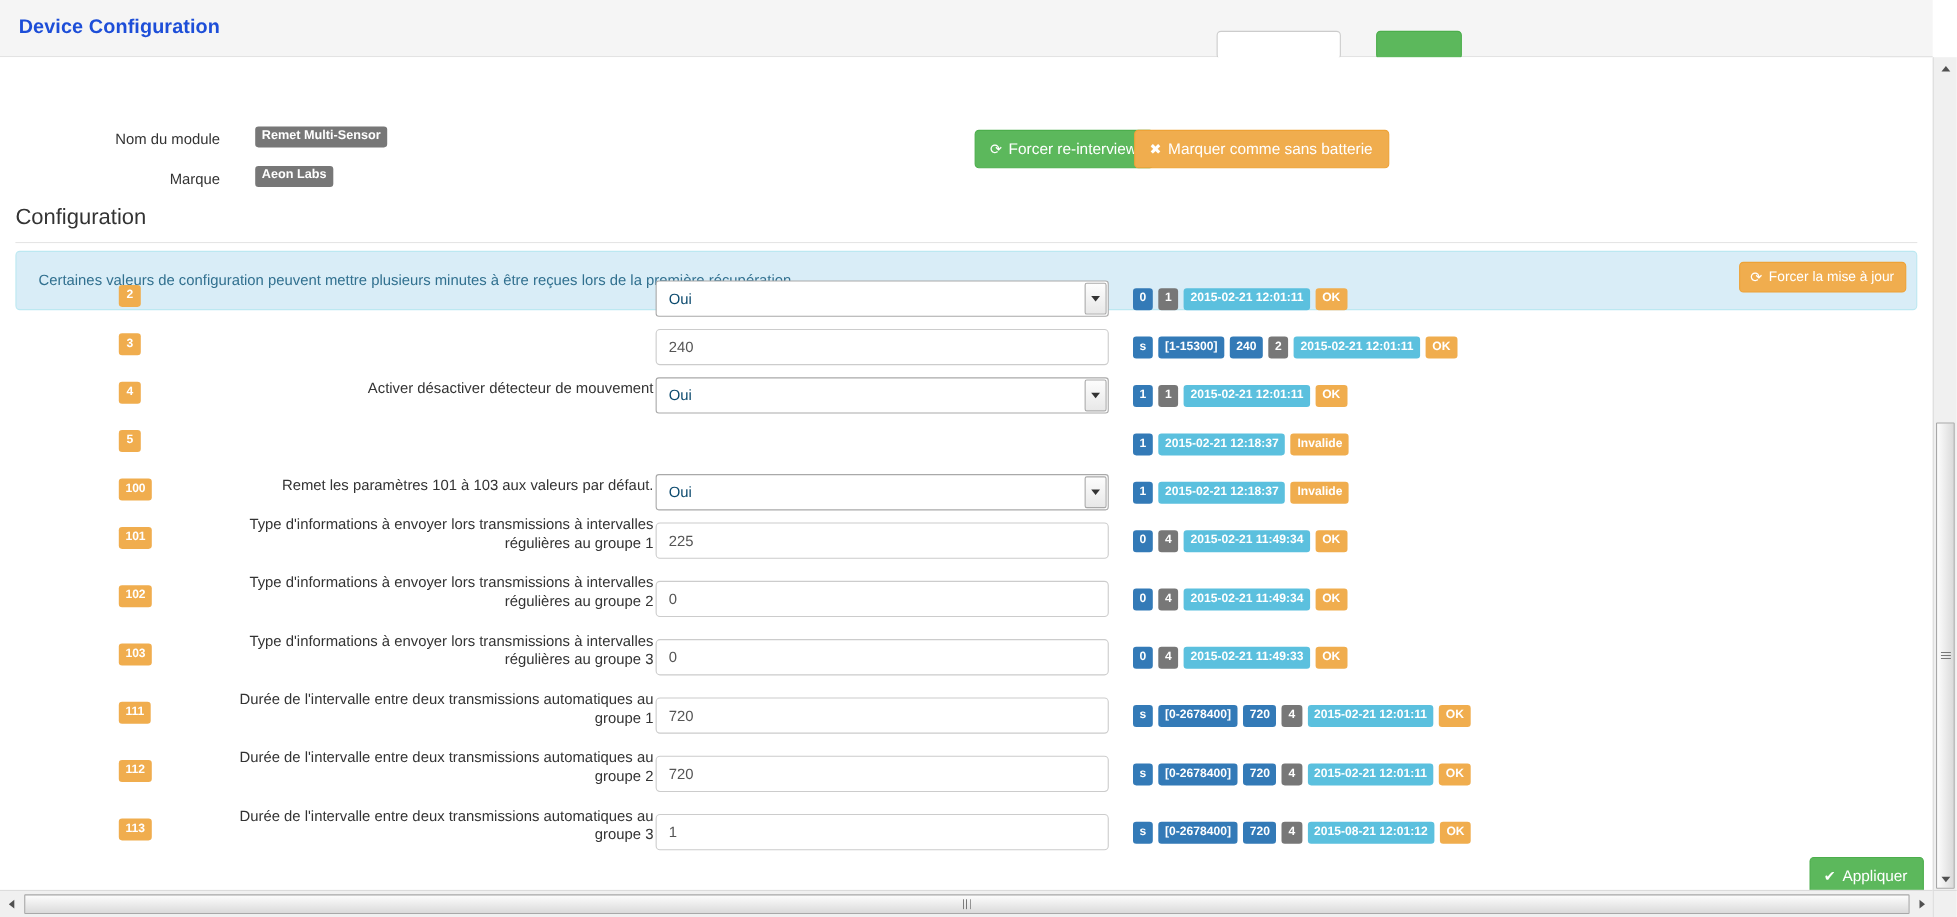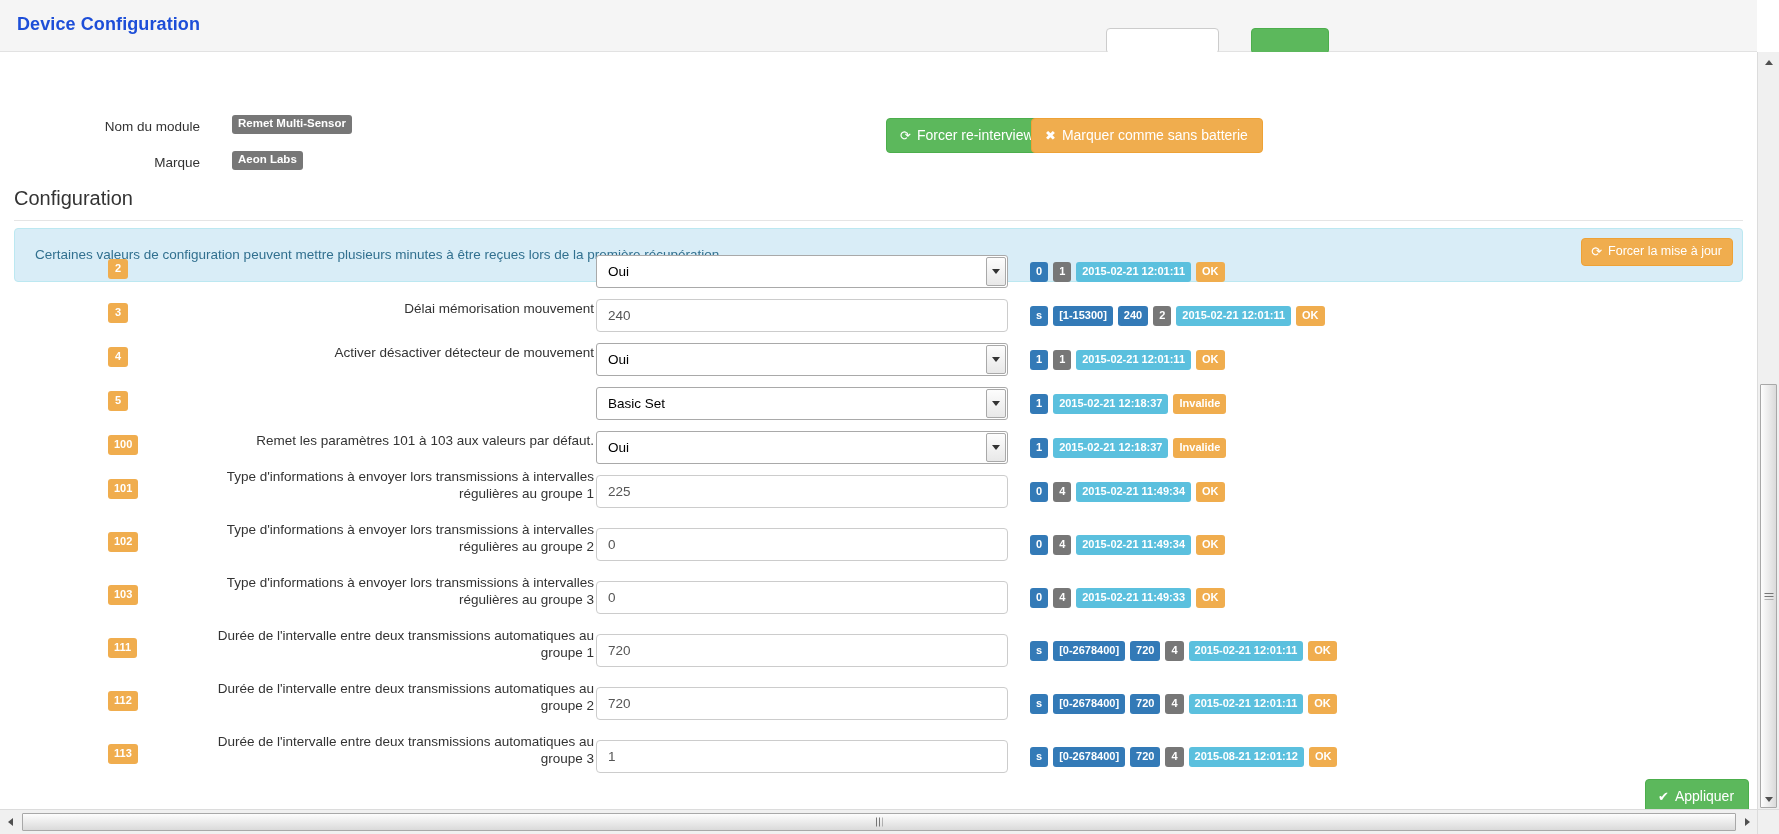--- a/index.html
+++ b/index.html
@@ -200,21 +200,21 @@
   }
 
   .select-wrap { position: absolute; left: 596px; width: 412px; height: 33px; }
   .select-wrap select {
     width: 100%; height: 100%;
     -webkit-appearance: none; appearance: none;
     background: #ffffff;
     border: 1px solid #a9a9a9;
     border-radius: 3px;
     font-size: 13.5px;
-    color: #000000;
+    color: #0c4a6e;
     padding: 0 34px 0 11px;
     font-family: "Liberation Sans", sans-serif;
     outline: none;
     cursor: pointer;
   }
   .select-arrow {
     position: absolute;
     right: 2px; top: 2px;
     width: 20px; height: 29px;
     background: linear-gradient(#fdfdfd, #e8e8e8);
@@ -380,21 +380,20 @@
           <div class="select-wrap" style="top: 0px;"><select><option>Oui</option><option>Non</option></select><span class="select-arrow"></span></div>
           <div class="badges" style="top: 7px;">
             <span class="b b-primary">0</span>
             <span class="b b-default">1</span>
             <span class="b b-info">2015-02-21 12:01:11</span>
             <span class="b b-warning">OK</span>
           </div>
         </div>
         <div class="row" style="top: 247px; height: 40px;">
           <span class="num-badge" style="left: 108px; top: 4px;">3</span>
-          <div class="row-label" style="top: 2px;">Délai mémorisation mouvement</div>
           <input class="field" type="text" value="240" style="top: 0px;">
           <div class="badges" style="top: 7px;">
             <span class="b b-primary">s</span>
             <span class="b b-primary">[1-15300]</span>
             <span class="b b-primary">240</span>
             <span class="b b-default">2</span>
             <span class="b b-info">2015-02-21 12:01:11</span>
             <span class="b b-warning">OK</span>
           </div>
         </div>
@@ -404,21 +403,20 @@
           <div class="select-wrap" style="top: 0px;"><select><option>Oui</option><option>Non</option></select><span class="select-arrow"></span></div>
           <div class="badges" style="top: 7px;">
             <span class="b b-primary">1</span>
             <span class="b b-default">1</span>
             <span class="b b-info">2015-02-21 12:01:11</span>
             <span class="b b-warning">OK</span>
           </div>
         </div>
         <div class="row" style="top: 335px; height: 40px;">
           <span class="num-badge" style="left: 108px; top: 4px;">5</span>
-          <div class="select-wrap" style="top: 0px;"><select><option>Basic Set</option><option>Sensor Binary Report</option></select><span class="select-arrow"></span></div>
           <div class="badges" style="top: 7px;">
             <span class="b b-primary">1</span>
             <span class="b b-info">2015-02-21 12:18:37</span>
             <span class="b b-warning">Invalide</span>
           </div>
         </div>
         <div class="row" style="top: 379px; height: 40px;">
           <span class="num-badge" style="left: 108px; top: 4px;">100</span>
           <div class="row-label" style="top: 2px;">Remet les paramètres 101 à 103 aux valeurs par défaut.</div>
           <div class="select-wrap" style="top: 0px;"><select><option>Oui</option><option>Non</option></select><span class="select-arrow"></span></div>

